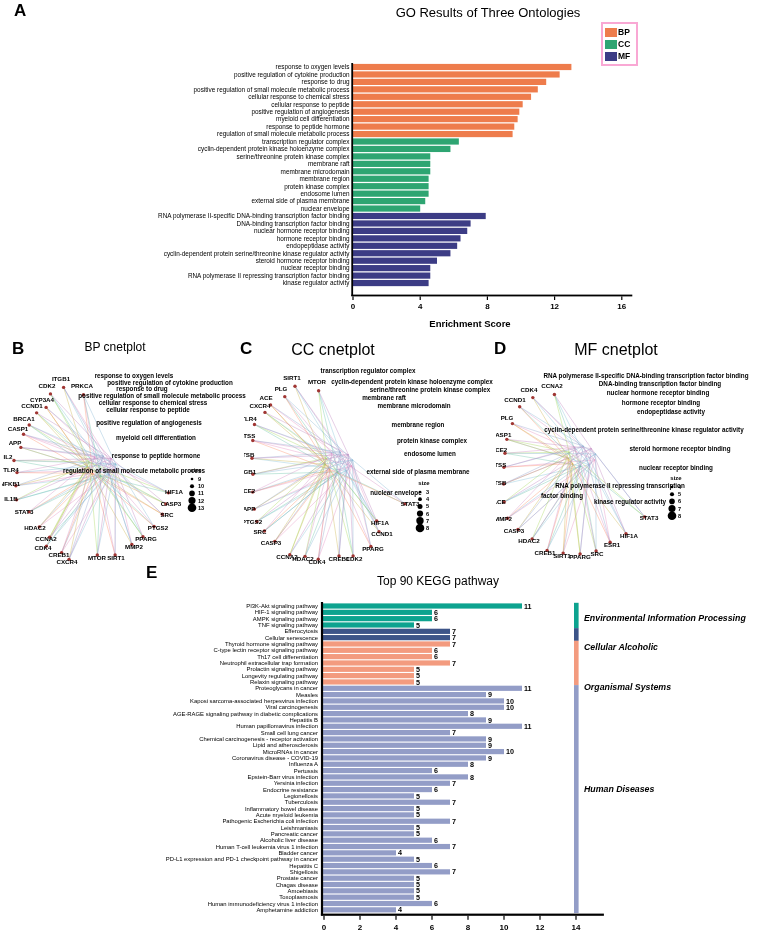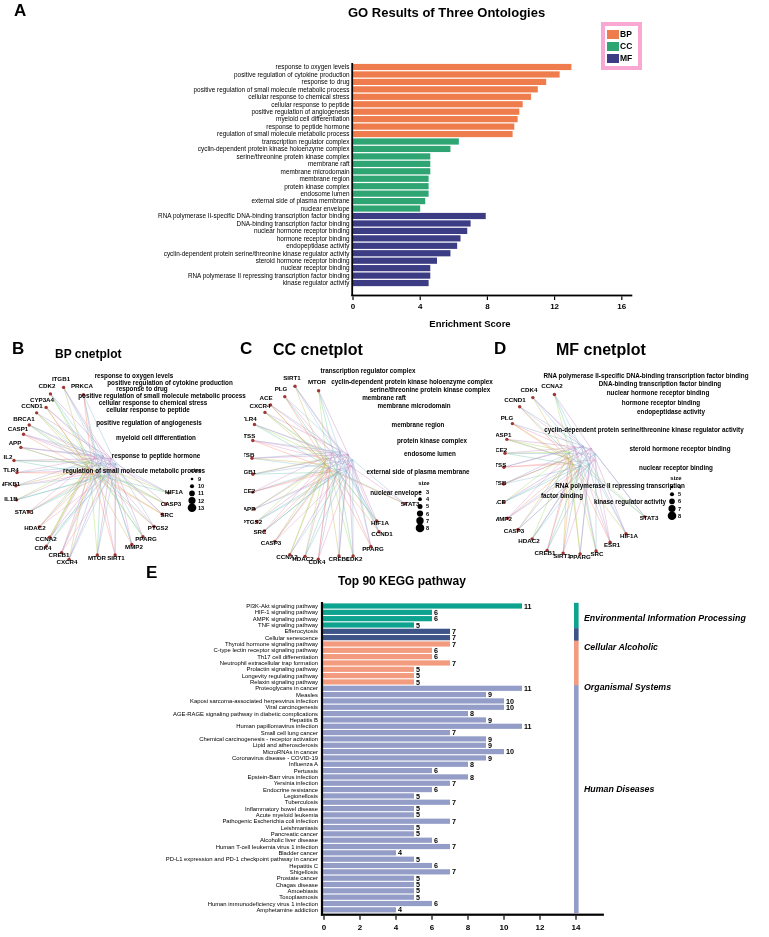--- a/index.html
+++ b/index.html
@@ -1,33 +1,33 @@
 <!DOCTYPE html>
 <html><head>
 <meta charset="utf-8">
 <style>
   html,body{margin:0;padding:0;background:#fff;}
   .fig{position:relative;width:769px;height:937px;background:#fff;
        font-family:"Liberation Sans",sans-serif;color:#000;overflow:hidden;}
   .plabel{position:absolute;font-weight:bold;font-size:17px;line-height:1;}
-  .ptitle{position:absolute;font-weight:bold;text-align:left;line-height:1.1;}
+  .ptitle{position:absolute;font-weight:normal;text-align:center;line-height:1.1;}
   .t-a{left:348px;top:6px;width:280px;font-size:13px;}
-  .t-b{left:55px;top:348px;width:120px;font-size:12px;}
+  .t-b{left:55px;top:341px;width:120px;font-size:12px;}
   .t-c{left:273px;top:341px;width:120px;font-size:16px;}
   .t-d{left:556px;top:341px;width:120px;font-size:16px;}
   .t-e{left:338px;top:575px;width:200px;font-size:12px;}
   .xlabel-a{position:absolute;left:350px;top:306px;width:240px;text-align:center;
             font-weight:bold;font-size:9.5px;margin-top:12px;}
   svg{position:absolute;overflow:hidden;}
   #svgA{left:0;top:0;}
   #svgB{left:2px;top:358px;}
   #svgC{left:244px;top:358px;}
   #svgD{left:496px;top:358px;}
   #svgE{left:0;top:560px;}
-  .legendA{position:absolute;left:601px;top:22px;width:30px;border:4px solid #f9a8d4;
+  .legendA{position:absolute;left:601px;top:22px;width:30px;border:2px solid #f9a8d4;
            background:#fff;padding:2px 1px 2px 2px;box-sizing:content-box;}
   .legendA .row{display:flex;align-items:center;height:12px;}
   .legendA .sw{width:12px;height:9px;display:inline-block;flex:0 0 auto;}
   .legendA .lb{font-weight:bold;font-size:8.5px;margin-left:1px;}
   .cat-label{position:absolute;left:584px;font-weight:bold;font-size:8.8px;white-space:nowrap;font-style:italic;}
 </style>
 </head>
 <body>
 
 <div class="fig">

